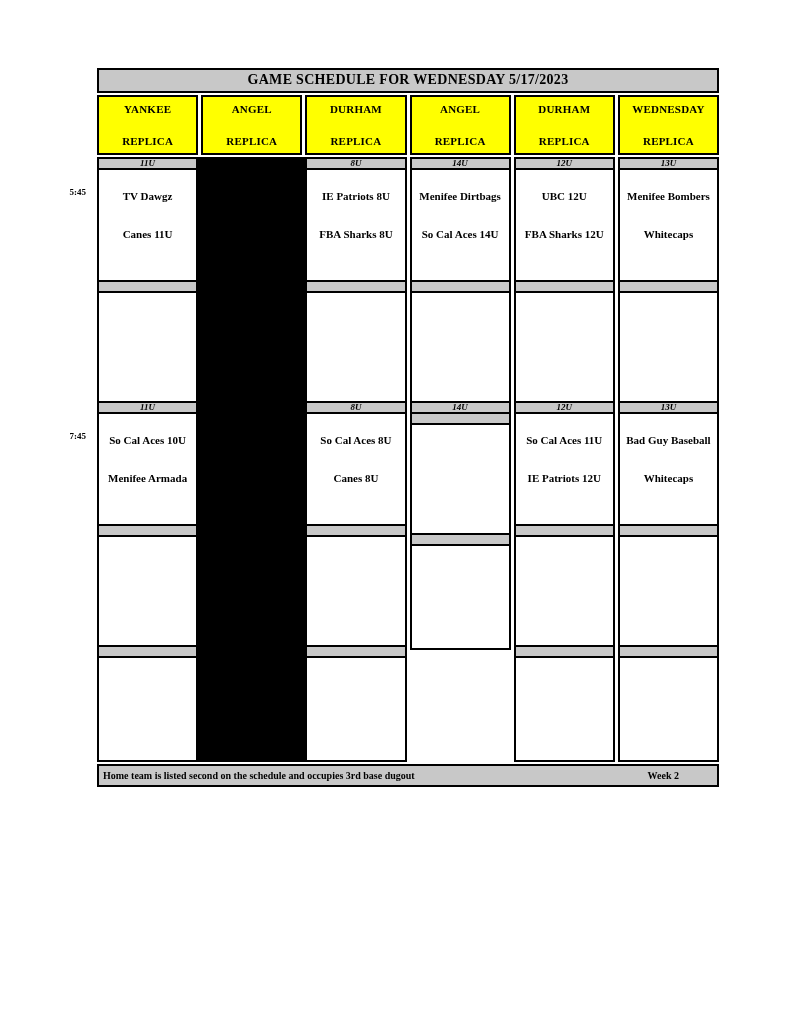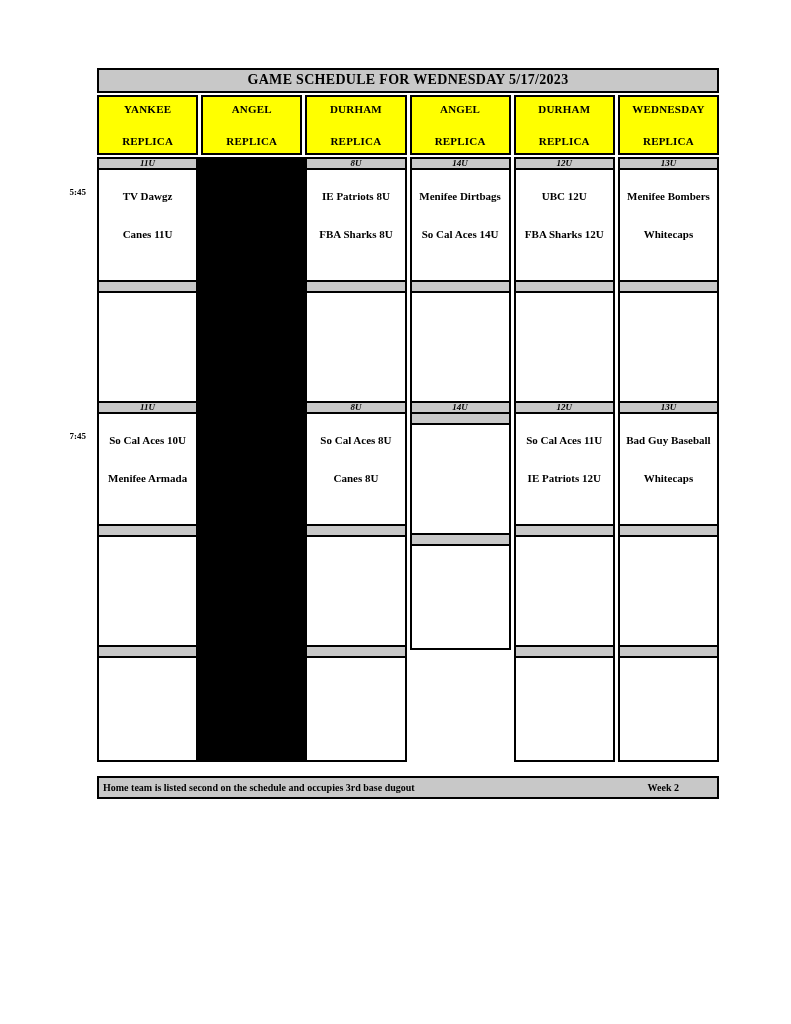--- a/index.html
+++ b/index.html
@@ -90,21 +90,21 @@
   }
   .empty-cell { height: 112px; }
   .empty-cell.last { height: 106px; }
   .blackout-slab {
     flex: 1 1 auto;
     margin: 2px -3px 0 -3px;
     background: var(--blackout, #000000);
     border: 2px solid #000;
   }
   .footer-bar {
-    margin-top: 14px;
+    margin-top: 2px;
     height: 23px;
     border: 2px solid #000;
     background: var(--bar-gray, #c8c8c8);
     display: flex;
     justify-content: space-between;
     align-items: center;
     padding: 0 38px 0 4px;
     font-size: 10px;
   }
   .time-label {

